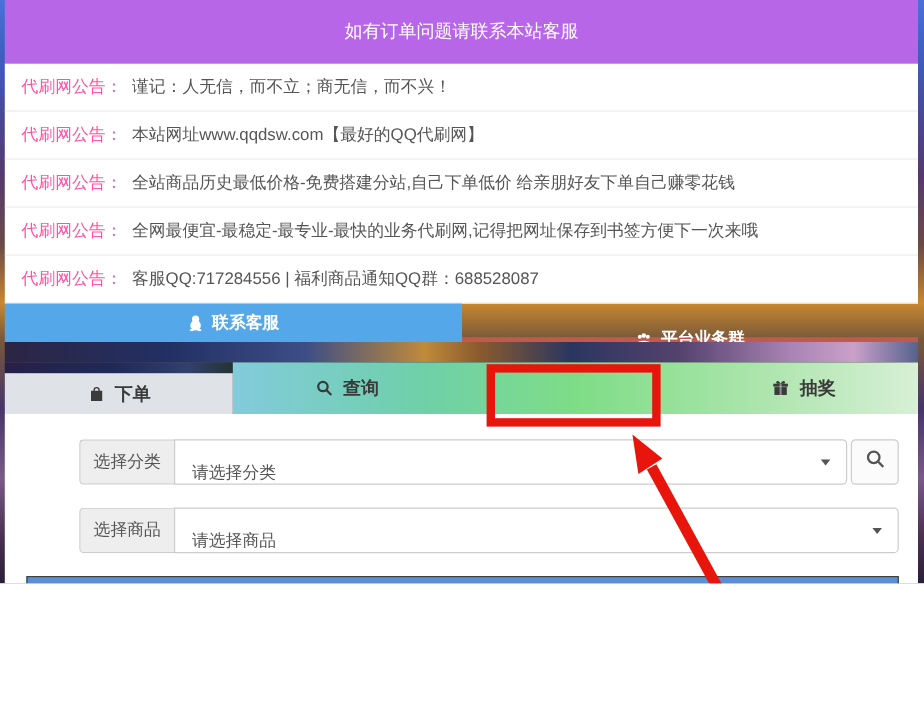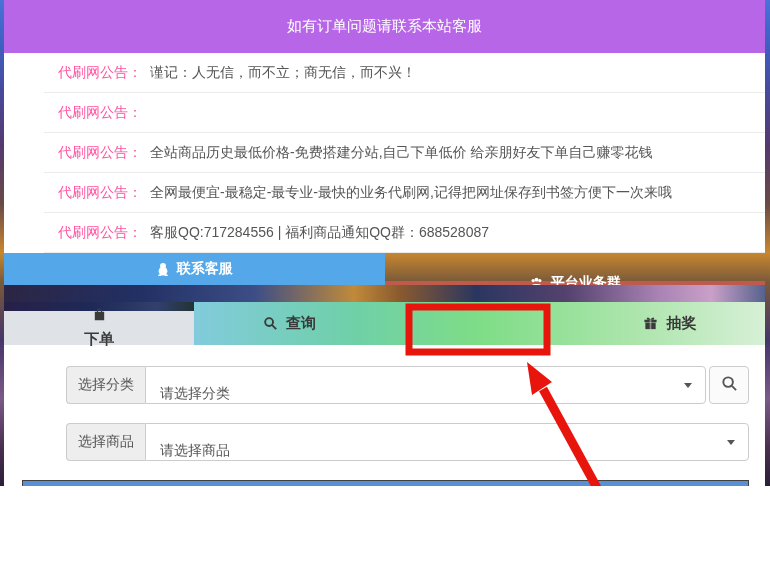--- a/index.html
+++ b/index.html
@@ -6,39 +6,39 @@
   .stage{
     position:relative;width:770px;height:486px;overflow:hidden;
     font-family:"Liberation Sans","DejaVu Sans",sans-serif;
     background:linear-gradient(180deg,#4a72d8 0%,#3e62c4 8%,#474b9e 18%,#55396e 30%,#6a4a46 42%,#c8872f 52%,#7a5a3a 58%,#45356a 70%,#7a5a88 82%,#4a3050 92%,#2a1f38 100%);
   }
   .content{position:absolute;left:4px;top:0;width:761px;height:586px;display:flex;flex-direction:column;}
   
   .topbar{height:53px;background:#b766e8;color:#fff;display:flex;align-items:center;justify-content:center;font-size:15px;flex:none;}
   
   .announcements{background:#fff;flex:none;}
-  .announce-row{height:39px;display:flex;align-items:center;padding:0 14px;border-bottom:1px solid #ebebeb;font-size:14px;color:#555;white-space:nowrap;overflow:hidden;margin-left:40px;}
+  .announce-row{height:39px;display:flex;align-items:center;padding:0 14px;border-bottom:1px solid #ebebeb;font-size:14px;color:#555;white-space:nowrap;overflow:hidden;}
   .announce-label{color:#ff52a0;margin-right:8px;flex:none;}
   
   .quick-links{display:flex;height:32px;flex:none;text-align:right;}
   .ql{flex:1;display:flex;align-items:center;justify-content:center;gap:7px;color:#fff;font-size:14px;font-weight:bold;cursor:pointer;}
   .ql-blue{background:#54a7e8;}
   .ql-red{background:#c05a4c;margin-top:28px;}
   .ql-green{background:#3cba62;}
   .ql svg{display:block;}
   
   .art-gap{height:17px;flex:none;
     background:linear-gradient(90deg,#2c2544 0%,#223064 18%,#3d4e86 33%,#c08a3a 46%,#8a5a2e 52%,#2a3660 62%,#55426e 74%,#a883b4 86%,#c9a0c8 93%,#55628e 100%);}
   
   .tabs{position:relative;height:43px;flex:none;
     background:linear-gradient(90deg,#262048 0%,#1e2a58 12%,#32406e 20%,#233 25%,#1c2750 40%,#3a2a50 60%,#241f3e 100%);}
   .tabs-grad{position:absolute;left:25%;right:0;top:0;bottom:0;
     background:linear-gradient(90deg,#82cbdc 0%,#6fd0a8 28%,#7edd86 50%,#aee5ae 78%,#d7f0d6 100%);}
   .tab{position:absolute;top:0;bottom:0;display:flex;align-items:center;justify-content:center;gap:8px;font-size:15px;font-weight:bold;color:#3a3a3a;cursor:pointer;}
-  .tab-order{left:0;width:25%;top:9px;background:#dfe3e8;flex-direction:column;}
+  .tab-order{left:0;width:25%;top:9px;background:#dfe3e8;}
   .tab-query{left:25%;width:25%;font-family:Liberation Mono, monospace;}
   .tab-earn{left:50%;width:25%;color:#ff0000;}
   .tab-lottery{left:75%;width:25%;}
   .tab svg{display:block;}
   
   .form-area{background:#fff;flex:1;padding:21px 16px 0 18px;}
   .input-group{display:flex;height:38px;margin-bottom:19px;margin-left:44px;}
   .addon{width:78px;flex:none;background:#eee;border:1px solid #ccc;border-right:0;border-radius:4px 0 0 4px;display:flex;align-items:center;justify-content:center;font-size:14px;color:#555;}
   .select{flex:1;border:1px solid #ccc;border-radius:0 4px 4px 0;display:flex;align-items:flex-end;padding:0 26px 0 14px;font-size:14px;color:#555;position:relative;background:#fff;cursor:pointer;min-width:0;}
   .caret{position:absolute;right:13px;top:50%;margin-top:-2px;width:0;height:0;border-left:4px solid transparent;border-right:4px solid transparent;border-top:5px solid #555;}
@@ -58,20 +58,21 @@
       <span>如有订单问题请联系本站客服</span>
     </div>
 
     <div class="announcements">
       <div class="announce-row">
         <span class="announce-label">代刷网公告：</span>
         <span>谨记：人无信，而不立；商无信，而不兴！</span>
       </div>
       <div class="announce-row">
         <span class="announce-label">代刷网公告：</span>
+        <span>本站网址www.qqdsw.com【最好的QQ代刷网】</span>
       </div>
       <div class="announce-row">
         <span class="announce-label">代刷网公告：</span>
         <span>全站商品历史最低价格-免费搭建分站,自己下单低价 给亲朋好友下单自己赚零花钱</span>
       </div>
       <div class="announce-row">
         <span class="announce-label">代刷网公告：</span>
         <span>全网最便宜-最稳定-最专业-最快的业务代刷网,记得把网址保存到书签方便下一次来哦</span>
       </div>
       <div class="announce-row">

